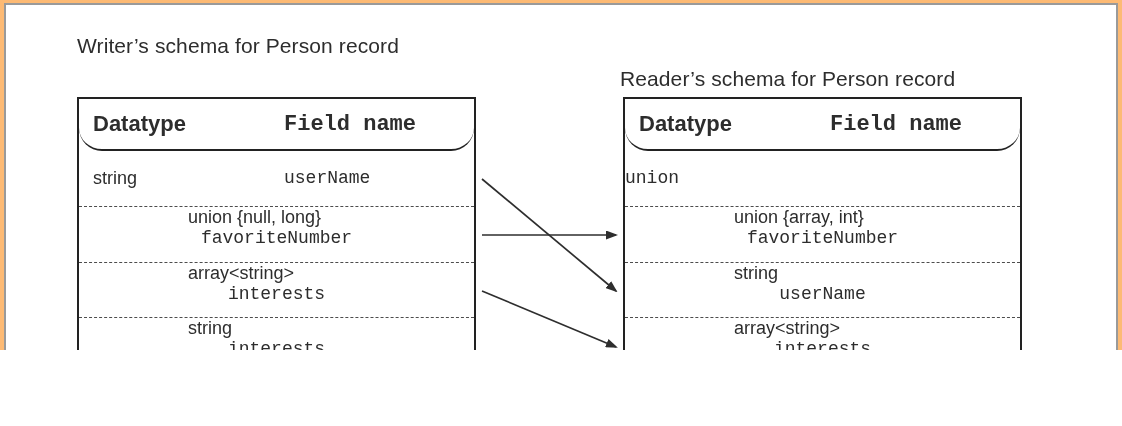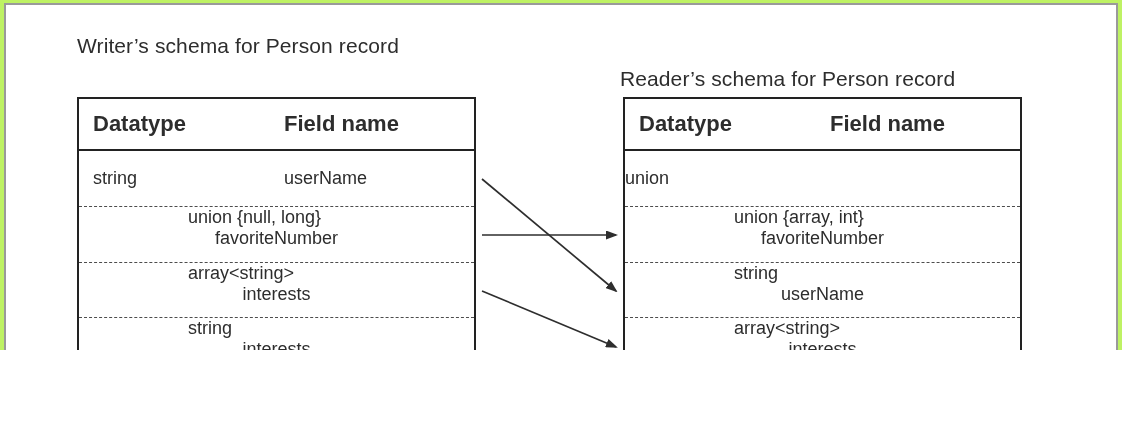--- a/index.html
+++ b/index.html
@@ -3,21 +3,21 @@
 <meta charset="utf-8">
 <style>
   * { margin: 0; padding: 0; box-sizing: border-box; }
   html, body { background: #ffffff; }
   body { font-family: "Liberation Sans", "DejaVu Sans", sans-serif; }
 
   .page {
     position: relative;
     width: 1122px;
     height: 350px;
-    background: #bef264;
+    background: #fdba74;
     overflow: hidden;
   }
 
   .outer-frame {
     position: absolute;
     left: 4px; top: 3px;
     width: 1114px; height: 417px;
     border: 2px solid #9a9a9a;
     background: #ffffff;
   }
@@ -50,33 +50,34 @@
   .schema-table.reader { left: 623px; }
 
   .thead {
     height: 52px;
     flex: 0 0 auto;
     display: flex;
     align-items: center;
     border-bottom: 2px solid #222222;
     font-weight: bold;
     font-size: 22px;
+    border-radius: 23px;
   }
 
   .trow {
     flex: 1 1 0;
     display: flex;
     align-items: center;
     font-size: 18px;
   }
   .trow + .trow { border-top: 1.5px dashed #4d4d4d; flex-direction: column; }
 
   .cell { white-space: nowrap; }
   .cell-type  { width: 205px; padding-left: 14px; flex: 0 0 auto; }
-  .cell-field { flex: 1 1 auto; }
+  .cell-field { flex: 1 1 auto; font-family: Liberation Mono, monospace; }
 
   .arrow-layer {
     position: absolute;
     left: 0; top: 0;
     width: 1122px; height: 426px;
     pointer-events: none;
   }
   .arrow-layer line {
     stroke: #2e2e2e;
     stroke-width: 1.7;

